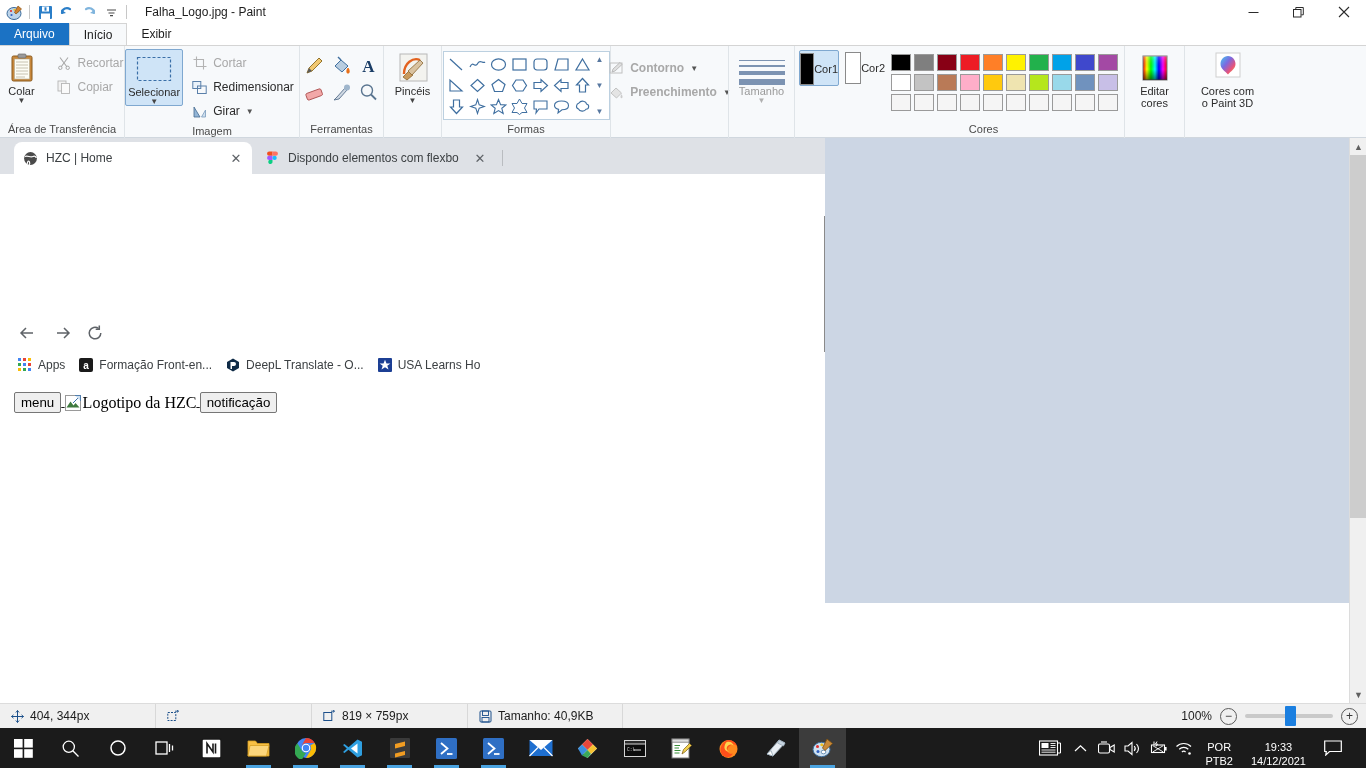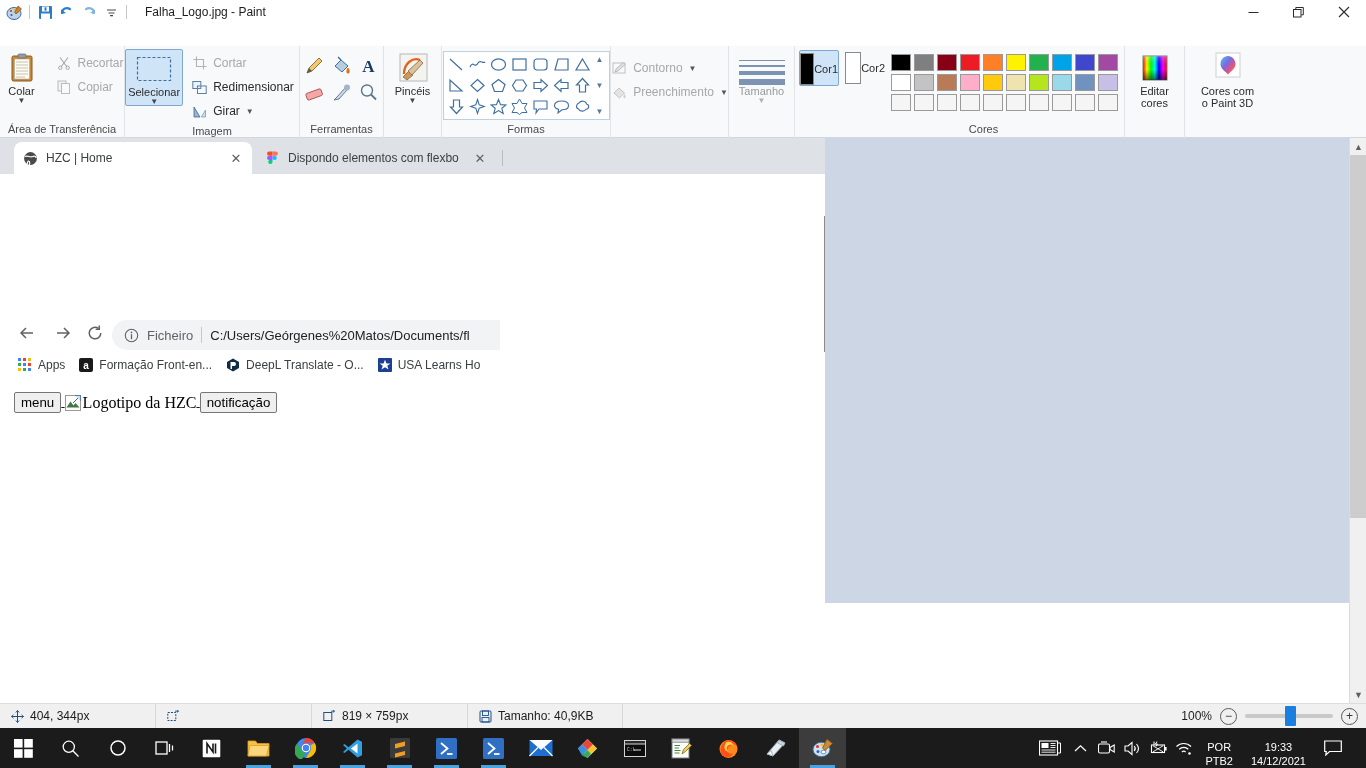--- a/index.html
+++ b/index.html
@@ -243,20 +243,29 @@
         </svg>
       </div>
       <div class="wc">
         <svg width="12" height="12" viewBox="0 0 12 12">
             <path d="M1 1 L11 11 M11 1 L1 11" stroke="#2b2b2b" stroke-width="1.1"></path>
           </svg>
       </div>
     </div>
   </div>
 
+  <div class="ribbon-tabs">
+    <div class="tab file">Arquivo</div>
+    <div class="tab active">Início</div>
+    <div class="tab">Exibir</div>
+    <div class="help-area">
+      <span class="chev-up">⌃</span>
+      <span class="help-btn">?</span>
+    </div>
+  </div>
 
   <div class="ribbon">
 
     <div class="group" style="width:124px;">
       <div class="group-body">
         <div class="bigbtn">
           <span class="ic">
             <svg width="30" height="32" viewBox="0 0 30 32">
               <rect x="5" y="4" width="20" height="25" rx="1.5" fill="#c8883c" stroke="#8a5a1c" stroke-width="1"></rect>
               <rect x="7.5" y="7" width="15" height="20" fill="#fdfdf5" stroke="#b0a890" stroke-width="0.6"></rect>
@@ -516,21 +525,21 @@
           <div class="shape-scroll">
             <div>▲</div>
             <div>▼</div>
             <div>▼</div>
           </div>
         </div>
       </div>
       <div class="group-label">Formas</div>
     </div>
 
-    <div class="group" style="width:118px;">
+    <div class="group" style="width:118px;font-weight:bold;">
       <div class="group-body">
         <div class="smallcol" style="padding-top:8px;">
           <div class="smallbtn disabled">
             <span class="ic">
               <svg width="15" height="15" viewBox="0 0 15 15">
                 <rect x="1" y="2" width="12" height="10" fill="none" stroke="#c0c0c0" stroke-width="1"></rect>
                 <path d="M3 11 L4 8 L11 1.5 L13 3.5 L6 10 Z" fill="#e0e0e0" stroke="#b0b0b0" stroke-width="0.8"></path>
               </svg>
             </span>
             <span>Contorno</span>
@@ -716,32 +725,20 @@
           <svg width="18" height="18" viewBox="0 0 18 18">
               <path d="M3 9 H15 M10 4 L15 9 L10 14" fill="none" stroke="#5f6368" stroke-width="1.5"></path>
             </svg>
         </div>
         <div class="navbtn" style="left:84px; top:184px;">
           <svg width="18" height="18" viewBox="0 0 18 18">
             <path d="M14.8 9 A5.8 5.8 0 1 1 12.6 4.5" fill="none" stroke="#5f6368" stroke-width="1.5"></path>
             <path d="M13.3 1.6 L13.3 5.2 L9.7 5.2" fill="none" stroke="#5f6368" stroke-width="1.5"></path>
           </svg>
         </div>
-        <div class="omnibox">
-          <span style="display:flex;">
-            <svg width="15" height="15" viewBox="0 0 15 15">
-              <circle cx="7.5" cy="7.5" r="6.2" fill="none" stroke="#5f6368" stroke-width="1.1"></circle>
-              <circle cx="7.5" cy="4.4" r="0.85" fill="#5f6368"></circle>
-              <rect x="6.85" y="6.2" width="1.3" height="5" fill="#5f6368"></rect>
-            </svg>
-          </span>
-          <span style="color:#5f6368;">Ficheiro</span>
-          <span class="omni-sep"></span>
-          <span style="white-space:nowrap; overflow:hidden;">C:/Users/Geórgenes%20Matos/Documents/fl</span>
-        </div>
 
         <div class="bookmarks">
           <div class="bm">
             <span style="display:flex;">
               <svg width="14" height="14" viewBox="0 0 14 14">
                 <g>
                   <rect x="0" y="0" width="3" height="3" fill="#4285f4"></rect>
                     <rect x="5" y="0" width="3" height="3" fill="#ea4335"></rect>
                     <rect x="10" y="0" width="3" height="3" fill="#fbbc05"></rect>
                   <rect x="0" y="5" width="3" height="3" fill="#34a853"></rect>

